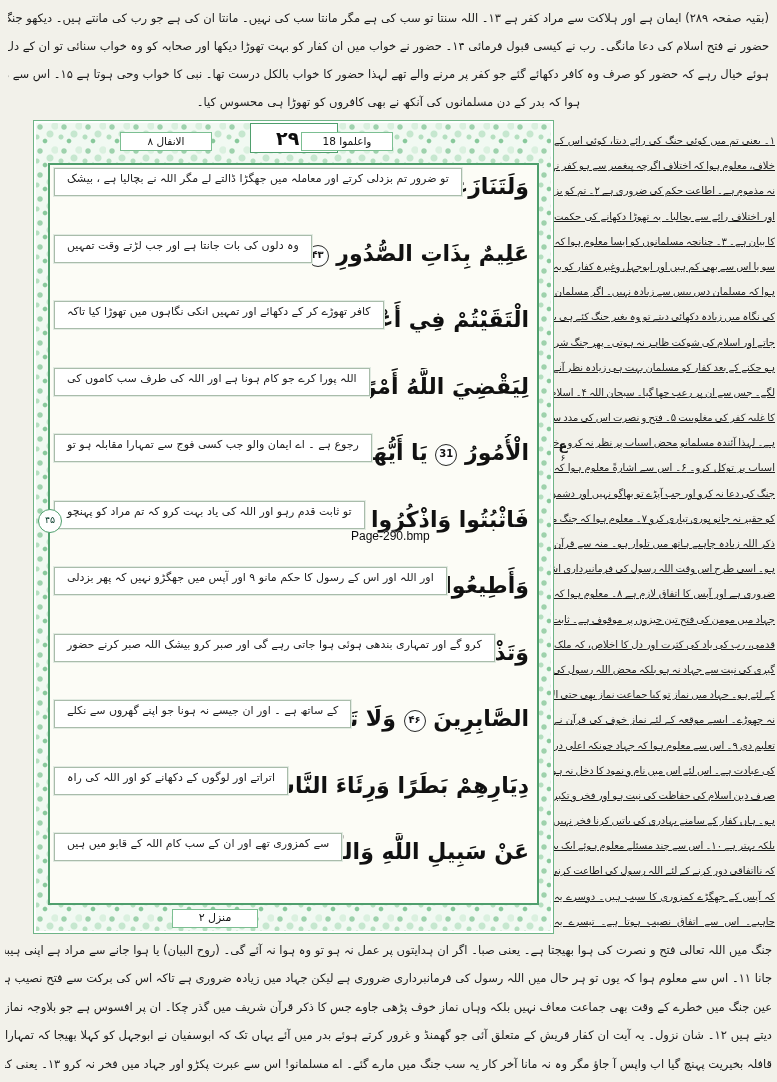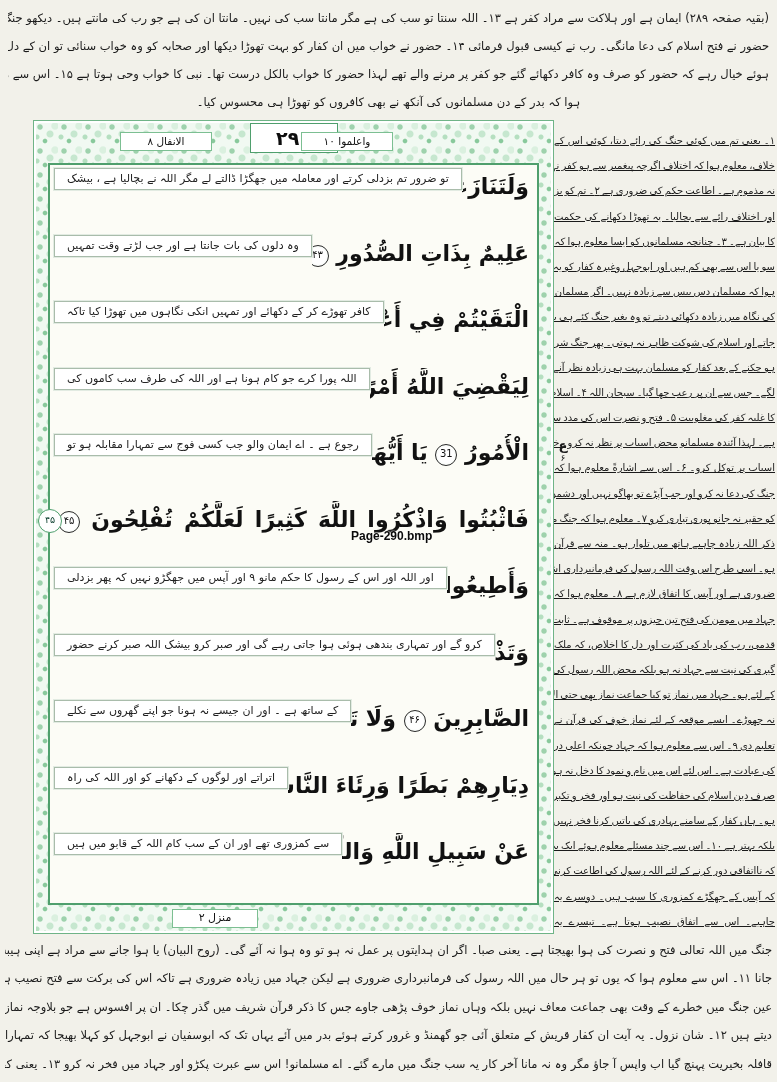--- a/index.html
+++ b/index.html
@@ -44,26 +44,26 @@
   }
   .verse-row{flex:1;display:flex;min-height:0;}
   .arabic-line{
     flex:1;font-size:22px;font-weight:bold;color:#111;
     text-align:justify;text-align-last:justify;white-space:nowrap;
     overflow:hidden;padding:2px 4px 0 4px;display:block;line-height:1.55;
   }
   .ayah-marker{
     display:inline-block;width:20px;height:20px;line-height:18px;
     border:1.5px solid #2a2a2a;border-radius:50%;
-    font-size:10px;font-weight:normal;text-align:center;text-align-last:center;
+    font-size:10px;font-weight:bold;text-align:center;text-align-last:center;
     vertical-align:3px;background:radial-gradient(circle,#ffffff 55%,#e8f2e8 100%);
   }
   .urdu-strip{
     display:table;margin:0 auto 2px auto;padding:0 12px;max-width:96%;
-    height:22px;line-height:20px;font-size:11px;white-space:nowrap;overflow:hidden;
+    height:28px;line-height:20px;font-size:11px;white-space:nowrap;overflow:hidden;
     background:#ffffff;border:1px solid #a9bcab;outline:1px solid #e2ebe2;
     text-align:center;color:#222;box-sizing:border-box;
   }
   .page-num-box{
     position:absolute;top:2px;left:50%;transform:translateX(-50%);
     width:86px;height:28px;line-height:28px;background:#fff;
     border:1px solid #4f9f6d;text-align:center;
     font-size:19px;font-weight:bold;color:#0d0d0d;
   }
   .tab{
@@ -75,21 +75,21 @@
   .juz-tab{left:267px;width:90px;}
   .manzil-tab{top:auto;bottom:5px;left:138px;width:84px;font-size:11px;}
   .medallion{
     position:absolute;left:4px;top:388px;width:22px;height:22px;line-height:20px;
     border:1px solid #4f9f6d;border-radius:50%;background:#fff;
     text-align:center;font-size:9.5px;color:#143;
   }
   
   .filename-overlay{
     position:absolute;left:351px;top:529px;
-    font-family:"Liberation Sans",sans-serif;font-weight:bold;font-size:12px;
+    font-family:"Liberation Sans",sans-serif;font-weight:normal;font-size:12px;
     color:#0a0a0a;text-shadow:0 0 2px #ffffff,0 0 1px #ffffff;z-index:5;
   }
   .ruku-mark{position:absolute;left:555px;top:438px;width:16px;text-align:center;direction:rtl;}
   .ruku-letter{font-size:13px;font-weight:bold;line-height:15px;}
   .ruku-num{font-size:9px;line-height:11px;}
 </style>
 </head>
 <body>
 
 <div id="page">
@@ -99,21 +99,21 @@
       <div class="tline">حضور نے فتح اسلام کی دعا مانگی۔ رب نے کیسی قبول فرمائی ۱۴۔ حضور نے خواب میں ان کفار کو بہت تھوڑا دیکھا اور صحابہ کو وہ خواب سنائی تو ان کے دل مضبوط</div>
       <div class="tline">ہوئے خیال رہے کہ حضور کو صرف وہ کافر دکھائے گئے جو کفر پر مرنے والے تھے لہذا حضور کا خواب بالکل درست تھا۔ نبی کا خواب وحی ہوتا ہے ۱۵۔ اس سے معلوم</div>
       <div class="tline">ہوا کہ بدر کے دن مسلمانوں کی آنکھ نے بھی کافروں کو تھوڑا ہی محسوس کیا۔</div>
     </div>
 
   <div class="frame">
     <div class="page-num-box">
       <span>۲۹۰</span>
     </div>
     <div class="tab surah-tab">الانفال ۸</div>
-    <div class="tab juz-tab">واعلموا ۱۰</div>
+    <div class="tab juz-tab">واعلموا 18</div>
 
     <div class="frame-inner" dir="rtl">
         <div class="verse-row">
           <div class="arabic-line" dir="rtl"><span>وَلَتَنَازَعْتُمْ فِي الْأَمْرِ وَلَكِنَّ اللَّهَ سَلَّمَ إِنَّهُ</span></div>
           <div class="urdu-strip" dir="rtl">تو ضرور تم بزدلی کرتے اور معاملہ میں جھگڑا ڈالتے لے مگر اللہ نے بچالیا ہے ، بیشک</div>
         </div>
         <div class="verse-row">
           <div class="arabic-line" dir="rtl"><span>عَلِيمٌ بِذَاتِ الصُّدُورِ</span> <span class="ayah-marker">۴۳</span> <span>وَإِذْ يُرِيكُمُوهُمْ إِذِ</span></div>
           <div class="urdu-strip" dir="rtl">وہ دلوں کی بات جانتا ہے اور جب لڑتے وقت تمہیں</div>
         </div>
@@ -124,20 +124,21 @@
         <div class="verse-row">
           <div class="arabic-line" dir="rtl"><span>لِيَقْضِيَ اللَّهُ أَمْرًا كَانَ مَفْعُولًا وَإِلَى اللَّهِ تُرْجَعُ</span></div>
           <div class="urdu-strip" dir="rtl">اللہ پورا کرے جو کام ہونا ہے اور اللہ کی طرف سب کاموں کی</div>
         </div>
         <div class="verse-row">
           <div class="arabic-line" dir="rtl"><span>الْأُمُورُ</span> <span class="ayah-marker">31</span> <span>يَا أَيُّهَا الَّذِينَ آمَنُوا إِذَا لَقِيتُمْ فِئَةً</span></div>
           <div class="urdu-strip" dir="rtl">رجوع ہے ۔ اے ایمان والو جب کسی فوج سے تمہارا مقابلہ ہو تو</div>
         </div>
         <div class="verse-row">
           <div class="arabic-line" dir="rtl"><span>فَاثْبُتُوا وَاذْكُرُوا اللَّهَ كَثِيرًا لَعَلَّكُمْ تُفْلِحُونَ</span> <span class="ayah-marker">۴۵</span></div>
+          <div class="urdu-strip" dir="rtl">تو ثابت قدم رہو اور اللہ کی یاد بہت کرو کہ تم مراد کو پہنچو</div>
         </div>
         <div class="verse-row">
           <div class="arabic-line" dir="rtl"><span>وَأَطِيعُوا اللَّهَ وَرَسُولَهُ وَلَا تَنَازَعُوا فَتَفْشَلُوا</span></div>
           <div class="urdu-strip" dir="rtl">اور اللہ اور اس کے رسول کا حکم مانو ۹ اور آپس میں جھگڑو نہیں کہ پھر بزدلی</div>
         </div>
         <div class="verse-row">
           <div class="arabic-line" dir="rtl"><span>وَتَذْهَبَ رِيحُكُمْ وَاصْبِرُوا إِنَّ اللَّهَ مَعَ</span></div>
           <div class="urdu-strip" dir="rtl">کرو گے اور تمہاری بندھی ہوئی ہوا جاتی رہے گی اور صبر کرو بیشک اللہ صبر کرنے حضور</div>
         </div>
         <div class="verse-row">

